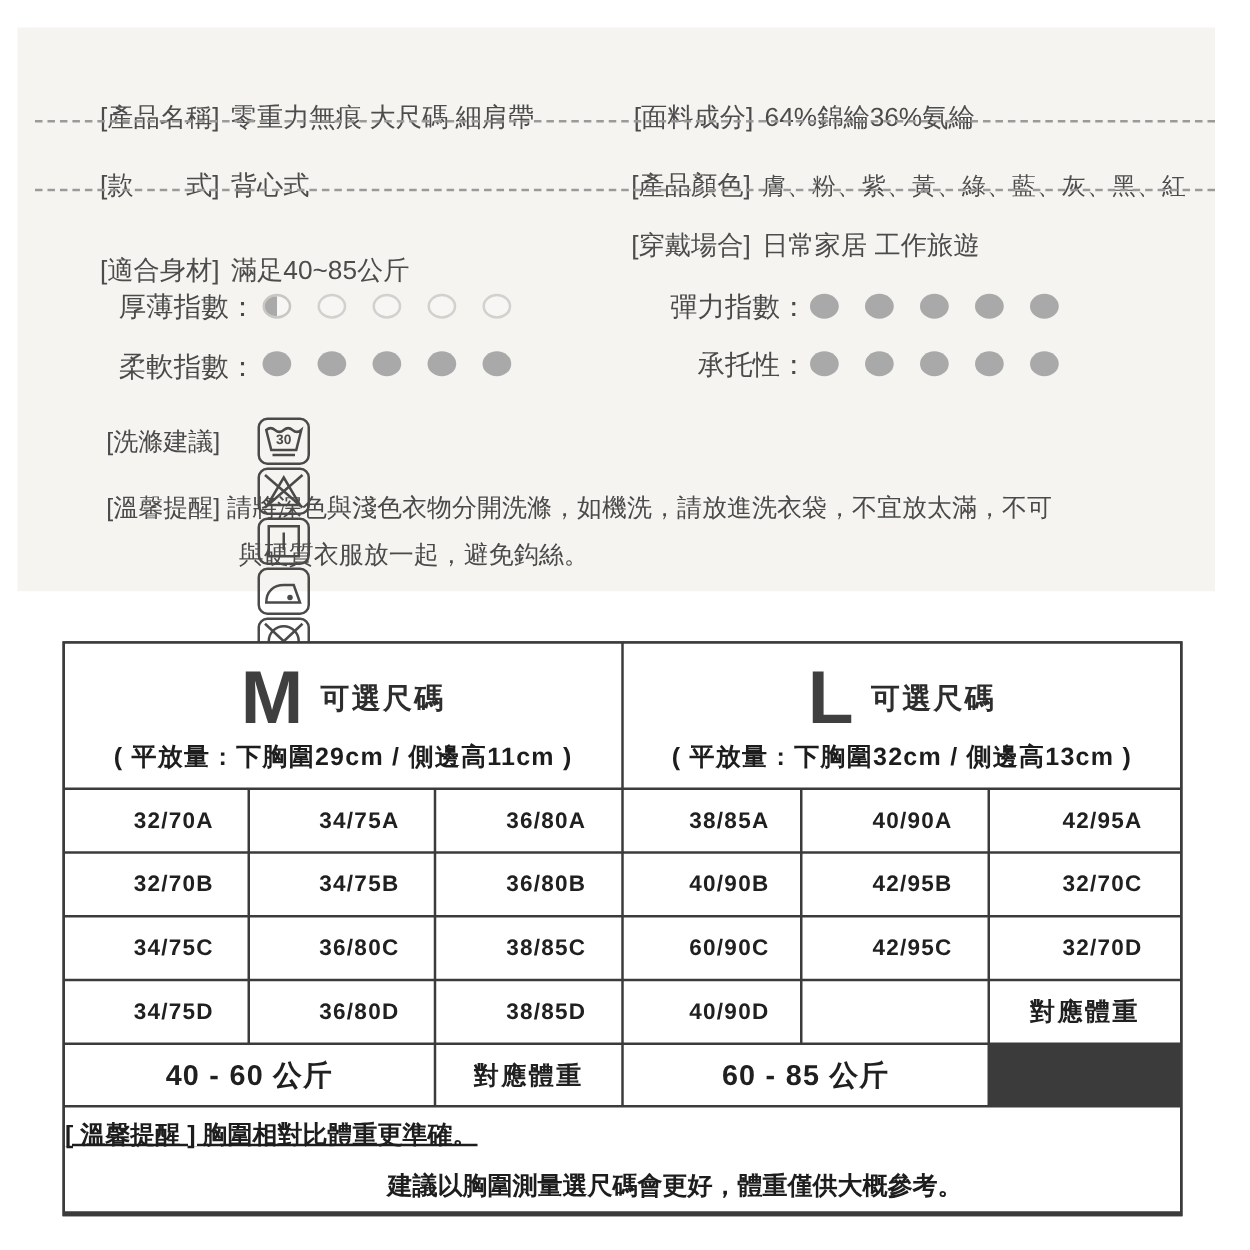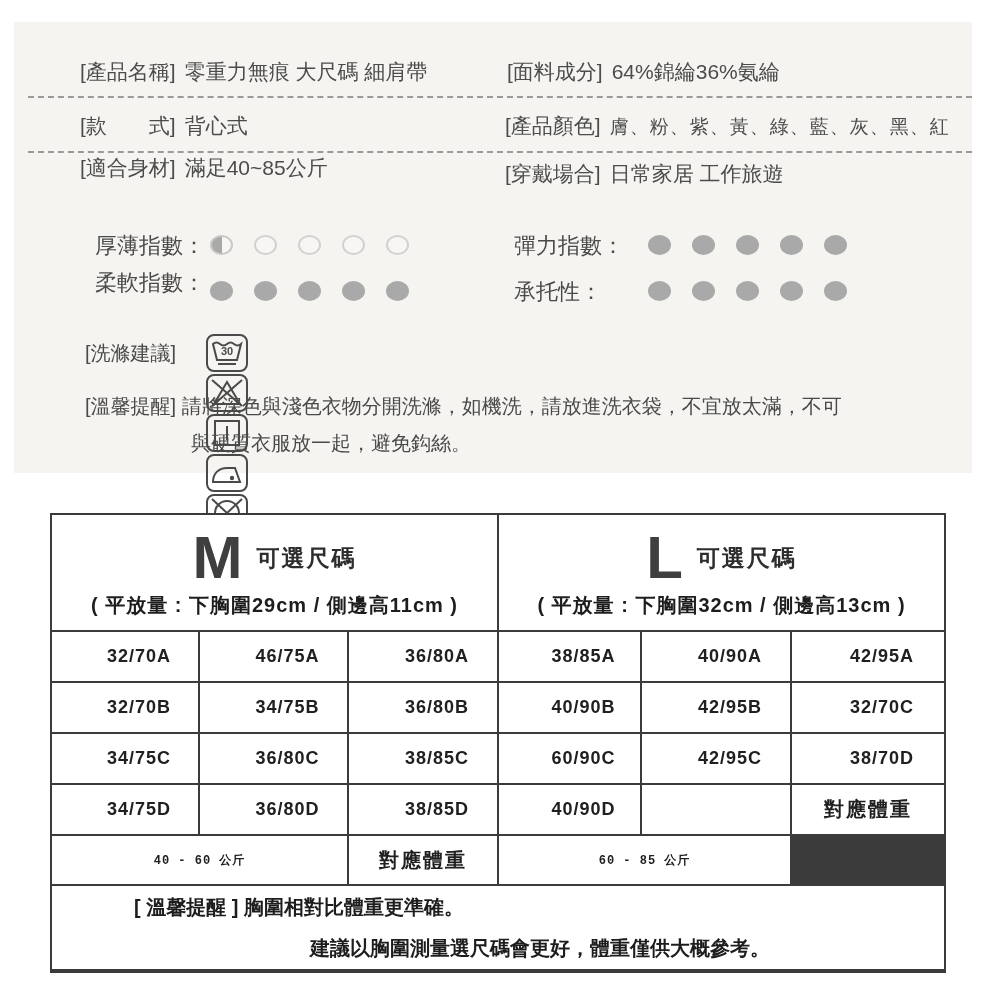--- a/index.html
+++ b/index.html
@@ -4,28 +4,28 @@
 <style>
   html,body{margin:0;padding:0;}
   body{
     width:1000px;height:1000px;position:relative;background:#ffffff;
     font-family:"Liberation Sans","DejaVu Sans",sans-serif;
     color:#4c4c4c;overflow:hidden;
   }
   
   .spec-panel{position:absolute;left:14px;top:22px;width:958px;height:451px;background:#f5f4f1;}
   .abs{position:absolute;white-space:nowrap;}
-  .spec-row{font-size:21px;color:#4c4c4c;}
+  .spec-row{font-size:21px;color:#4c4c4c;margin-top:22px;}
   .spec-row .lbl{margin-right:9px;}
   .spec-row .val{color:#4c4c4c;}
   .val-sm{font-size:19px;letter-spacing:1px;}
   .dash{position:absolute;border-top:2px dashed #9a9a9a;height:0;}
   
   .idx-label{font-size:22px;color:#4a4a4a;}
-  .idx-label-r{display:inline-block;width:132px;}
+  .idx-label-r{display:inline-block;width:132px;text-align:right;}
   .dots{display:flex;align-items:center;}
   .dot{width:23px;height:20px;border-radius:50%;margin-right:21px;box-sizing:border-box;flex:0 0 auto;}
   .dot.full{background:#a9a9a9;}
   .dot.empty{background:#f7f6f4;border:2px solid #d3d1ce;}
   .dot.half{border:2px solid #c9c7c4;background:linear-gradient(90deg,#a9a9a9 0 50%,#f7f6f4 50% 100%);}
   
   .wash-label{font-size:20px;color:#4a4a4a;}
   .wash-icons{display:flex;}
   .wash-icons svg{margin-right:13px;display:block;}
   
@@ -43,23 +43,23 @@
   .span3{grid-column:span 3;}
   .span2{grid-column:span 2;}
   .span6{grid-column:span 6;}
   .th{flex-direction:column;justify-content:center;}
   .th-top{display:flex;align-items:center;line-height:1;margin-top:2px;}
   .big-letter{font-size:60px;font-weight:600;color:#3f3f3f;margin-right:14px;}
   .th-title{font-size:23px;font-weight:700;color:#2d2d2d;letter-spacing:2px;}
   .th-sub{font-size:20px;font-weight:700;color:#1d1d1d;margin-top:4px;letter-spacing:1px;}
   .size-cell{font-size:18px;font-weight:600;letter-spacing:1px;padding-left:28px;}
   .wt-label{font-size:20px;font-weight:700;letter-spacing:2px;}
-  .wt-value{font-size:12px;font-weight:700;letter-spacing:1px;font-family:Liberation Mono, monospace;}
+  .wt-value{font-size:23px;font-weight:700;letter-spacing:1px;}
   .note-cell{flex-direction:column;align-items:flex-start;justify-content:center;font-size:20px;font-weight:700;color:#1d1d1d;}
-  .note-l1{padding-left:82px;}
+  .note-l1{text-decoration:underline;}
   .note-l2{padding-left:258px;margin-top:14px;}
 </style>
 </head>
 <body>
 
 <div class="spec-panel">
 
   <div class="abs spec-row" style="left:66px;top:36px;">
     <span class="lbl">[產品名稱]</span><span class="val">零重力無痕 大尺碼 細肩帶</span>
   </div>
@@ -71,37 +71,37 @@
 
   <div class="abs spec-row" style="left:66px;top:90px;">
     <span class="lbl">[款　　式]</span><span class="val">背心式</span>
   </div>
   <div class="abs spec-row" style="left:491px;top:90px;">
     <span class="lbl">[產品顏色]</span><span class="val val-sm">膚、粉、紫、黃、綠、藍、灰、黑、紅</span>
   </div>
 
   <div class="dash" style="left:14px;top:129px;width:944px;"></div>
 
-  <div class="abs spec-row" style="left:66px;top:132px;text-align:center;">
+  <div class="abs spec-row" style="left:66px;top:158px;text-align:center;">
     <span class="lbl">[適合身材]</span><span class="val">滿足40~85公斤</span>
   </div>
   <div class="abs spec-row" style="left:491px;top:138px;">
     <span class="lbl">[穿戴場合]</span><span class="val">日常家居 工作旅遊</span>
   </div>
 
   <div class="abs idx-label" style="left:81px;top:209px;">厚薄指數：</div>
   <div class="abs dots" style="left:196px;top:213px;">
       <span class="dot half"></span>
       <span class="dot empty"></span>
       <span class="dot empty"></span>
       <span class="dot empty"></span>
       <span class="dot empty"></span>
     </div>
 
-  <div class="abs idx-label" style="left:81px;top:246px;">柔軟指數：</div>
+  <div class="abs idx-label" style="left:81px;top:257px;">柔軟指數：</div>
   <div class="abs dots" style="left:196px;top:259px;">
       <span class="dot full"></span>
       <span class="dot full"></span>
       <span class="dot full"></span>
       <span class="dot full"></span>
       <span class="dot full"></span>
     </div>
 
   <div class="abs idx-label idx-label-r" style="left:500px;top:209px;">彈力指數：</div>
   <div class="abs dots" style="left:634px;top:213px;">
@@ -181,40 +181,40 @@
   </div>
   <div class="cell th span3">
     <div class="th-top">
       <span class="big-letter">L</span>
       <span class="th-title">可選尺碼</span>
     </div>
     <div class="th-sub">( 平放量 : 下胸圍32cm / 側邊高13cm )</div>
   </div>
 
   <div class="cell size-cell">32/70A</div>
-  <div class="cell size-cell">46/75A</div>
+  <div class="cell size-cell">34/75A</div>
   <div class="cell size-cell">36/80A</div>
   <div class="cell size-cell">38/85A</div>
   <div class="cell size-cell">40/90A</div>
   <div class="cell size-cell">42/95A</div>
 
   <div class="cell size-cell">32/70B</div>
   <div class="cell size-cell">34/75B</div>
   <div class="cell size-cell">36/80B</div>
   <div class="cell size-cell">40/90B</div>
   <div class="cell size-cell">42/95B</div>
 
   <div class="cell size-cell">32/70C</div>
   <div class="cell size-cell">34/75C</div>
   <div class="cell size-cell">36/80C</div>
   <div class="cell size-cell">38/85C</div>
   <div class="cell size-cell">60/90C</div>
   <div class="cell size-cell">42/95C</div>
 
-  <div class="cell size-cell">38/70D</div>
+  <div class="cell size-cell">32/70D</div>
   <div class="cell size-cell">34/75D</div>
   <div class="cell size-cell">36/80D</div>
   <div class="cell size-cell">38/85D</div>
   <div class="cell size-cell">40/90D</div>
   <div class="cell size-cell"></div>
 
   <div class="cell wt-label">對應體重</div>
   <div class="cell wt-value span2">40 - 60 公斤</div>
   <div class="cell wt-label">對應體重</div>
   <div class="cell wt-value span2">60 - 85 公斤</div>

